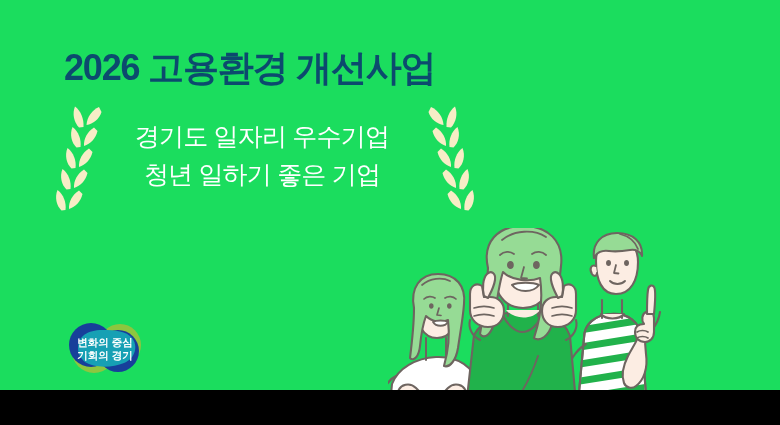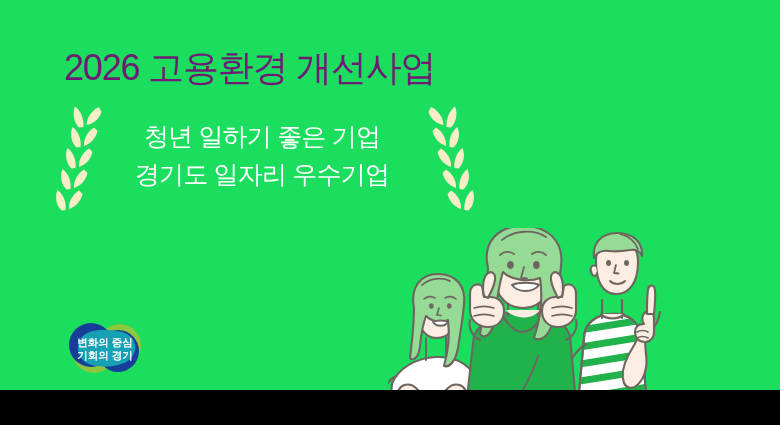--- a/index.html
+++ b/index.html
@@ -36,23 +36,23 @@
     height: 35px;
     background: #000000;
   }
 
   
   .headline {
     position: absolute;
     left: 64px;
     top: 47px;
     font-size: 36px;
-    font-weight: 400;
+    font-weight: 700;
     letter-spacing: -1.2px;
-    color: #701a75;
+    color: #0c4a6e;
     white-space: nowrap;
     line-height: 1.15;
   }
 
   
   .subtitle-block {
     position: absolute;
     left: 104px;
     top: 117px;
     width: 316px;
@@ -134,22 +134,22 @@
           <path d="M18.5 85 C19.5 77.5 16.5 69.5 10.5 65 C7.5 72 9.5 81 14.5 85.5 Z"></path>
           <path d="M27 86.5 C20.5 90.5 16.5 97.5 17 105 C23.5 103 29 97 30.5 90 Z"></path>
           <path d="M13.5 106 C14.5 98.5 11.5 90.5 5.5 86 C2.5 93 4.5 102 9.5 106.5 Z"></path>
         </g>
       </svg>
     </div>
 
     <div class="headline">2026 고용환경 개선사업</div>
 
     <div class="subtitle-block">
+      <div class="subtitle-line">경기도 일자리 우수기업</div>
       <div class="subtitle-line">청년 일하기 좋은 기업</div>
-      <div class="subtitle-line">경기도 일자리 우수기업</div>
     </div>
 
     <div class="gg-logo">
       <svg viewBox="0 0 96 60" width="96" height="60" aria-hidden="true">
 
         <circle cx="60" cy="27" r="21" fill="#8DC63F"></circle>
         <circle cx="34" cy="33" r="22" fill="#8DC63F"></circle>
 
         <circle cx="31" cy="27" r="22" fill="#173F9A"></circle>
         <circle cx="58" cy="33" r="21" fill="#173F9A"></circle>

